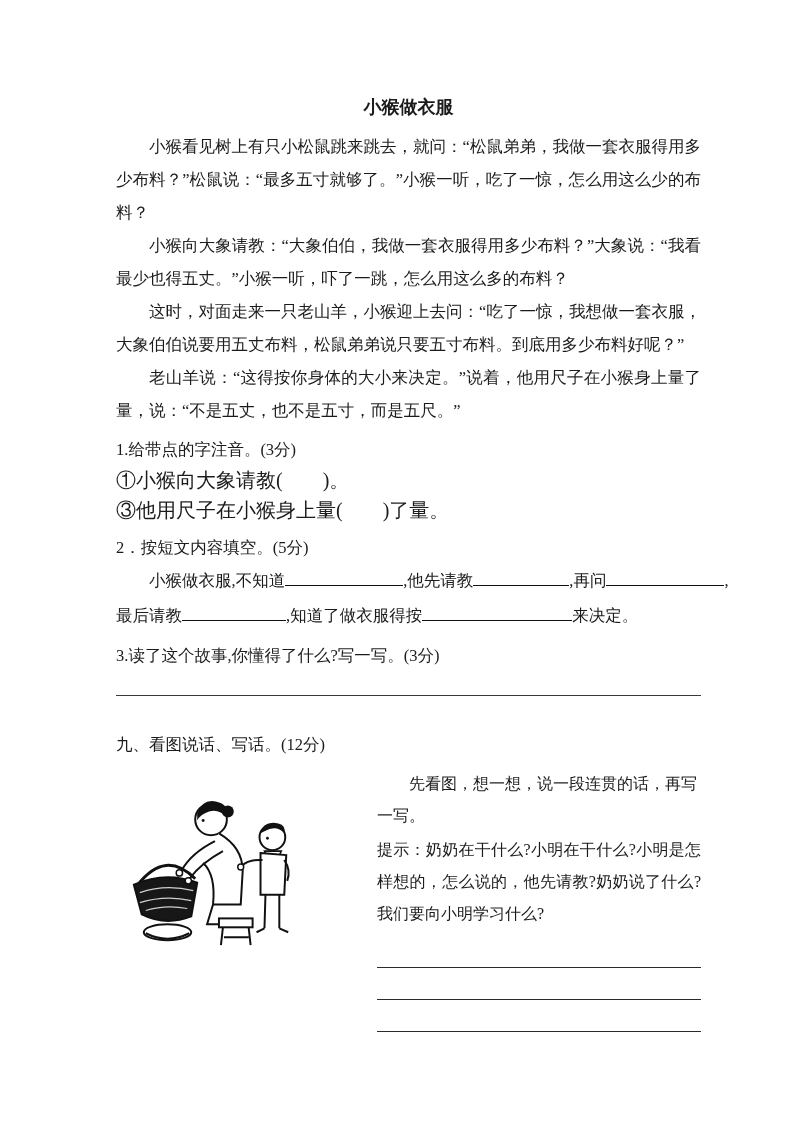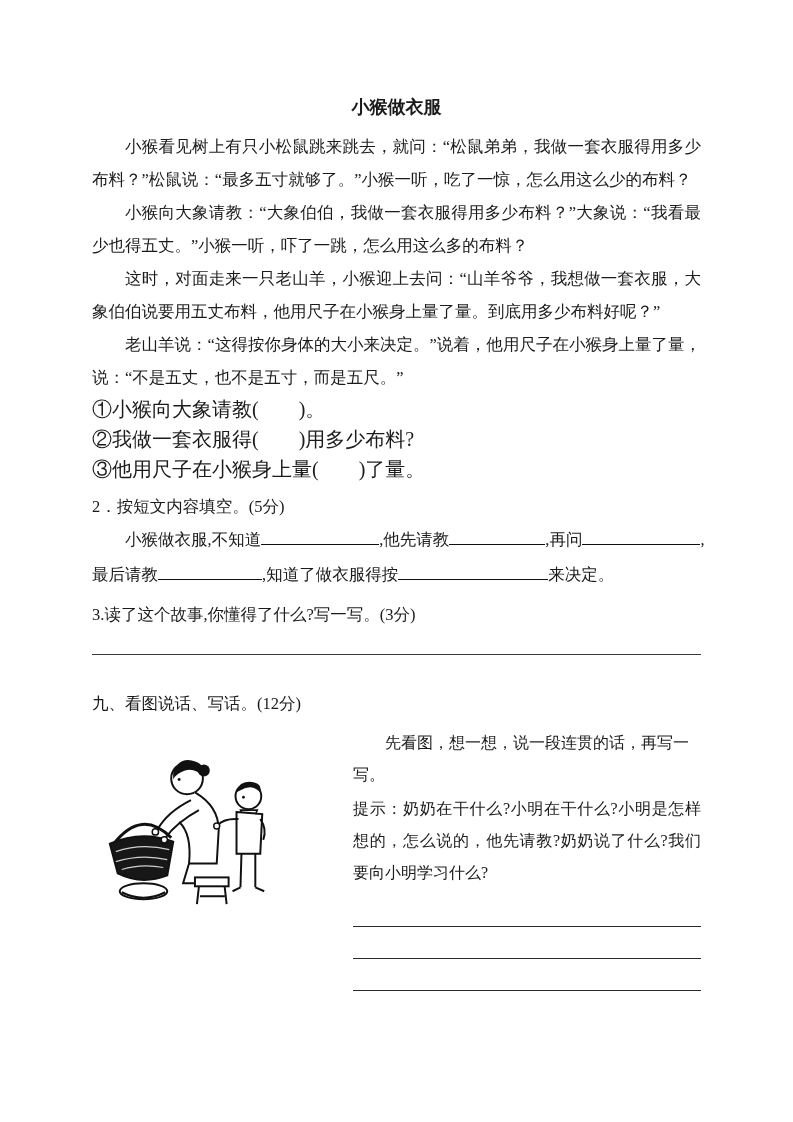--- a/index.html
+++ b/index.html
@@ -5,21 +5,21 @@
   html,body{margin:0;padding:0;background:#ffffff;}
   body{
     width:793px;height:1122px;
     font-family:"Liberation Serif","DejaVu Serif",serif;
     color:#1b1b1b;
     overflow:hidden;
   }
   .page{
     box-sizing:border-box;
     width:793px;height:840px;
-    padding:94px 92px 0 92px;
+    padding:94px 92px 0 116px;
   }
   .title{
     margin:0 0 10px 0;
     text-align:center;
     font-size:18px;
     font-weight:bold;
     line-height:26px;
   }
   .story p{
     margin:0;
@@ -103,27 +103,27 @@
 </head>
 <body>
 
 <div class="page">
 
   <h1 class="title">小猴做衣服</h1>
 
   <div class="story">
     <p>小猴看见树上有只小松鼠跳来跳去，就问：“松鼠弟弟，我做一套衣服得用多少布料？”松鼠说：“最多五寸就够了。”小猴一听，吃了一惊，怎么用这么少的布料？</p>
     <p>小猴向大象请教：“大象伯伯，我做一套衣服得用多少布料？”大象说：“我看最少也得五丈。”小猴一听，吓了一跳，怎么用这么多的布料？</p>
-    <p>这时，对面走来一只老山羊，小猴迎上去问：“山羊爷爷，我想做一套衣服，大象伯伯说要用五丈布料，他用尺子在小猴身上量了量。到底用多少布料好呢？”</p>
+    <p>这时，对面走来一只老山羊，小猴迎上去问：“吃了一惊，我想做一套衣服，大象伯伯说要用五丈布料，松鼠弟弟说只要五寸布料。到底用多少布料好呢？”</p>
     <p>老山羊说：“这得按你身体的大小来决定。”说着，他用尺子在小猴身上量了量，说：“不是五丈，也不是五寸，而是五尺。”</p>
   </div>
 
+  <div class="qlabel">1.给带点的字注音。(3分)</div>
 
   <div class="subq"><span>①小猴向大象请</span><span class="dotted">教</span><span>(　　)。</span></div>
-  <div class="subq"><span>②我做一套衣服</span><span class="dotted">得</span><span>(　　)用多少布料?</span></div>
   <div class="subq"><span>③他用尺子在小猴身上</span><span class="dotted">量</span><span>(　　)了量。</span></div>
 
   <div class="qlabel">2．按短文内容填空。(5分)</div>
 
   <div class="fill-line indent"><span>小猴做衣服,不知道</span><span class="blank" style="width:118px"></span><span>,他先请教</span><span class="blank" style="width:96px"></span><span>,再问</span><span class="blank" style="width:118px"></span><span>,</span></div>
   <div class="fill-line"><span>最后请教</span><span class="blank" style="width:104px"></span><span>,知道了做衣服得按</span><span class="blank" style="width:150px"></span><span>来决定。</span></div>
 
   <div class="qlabel">3.读了这个故事,你懂得了什么?写一写。(3分)</div>
 
   <hr class="divider">

